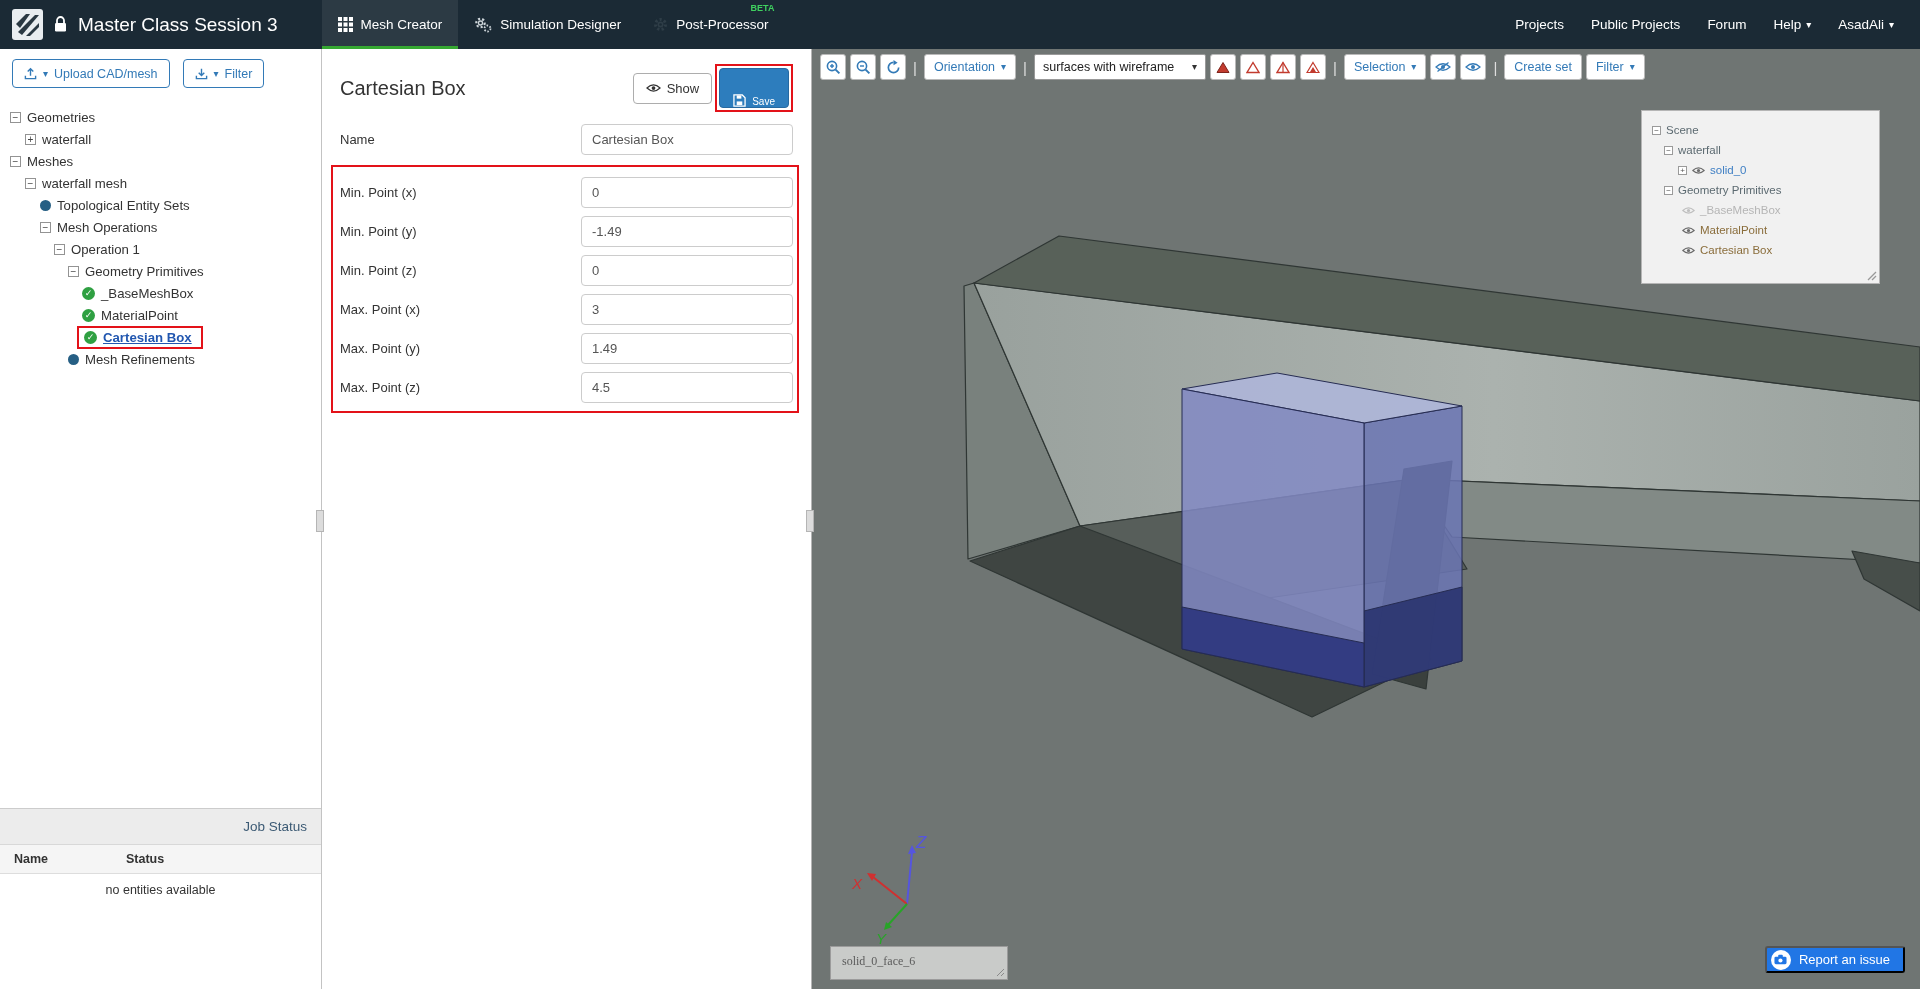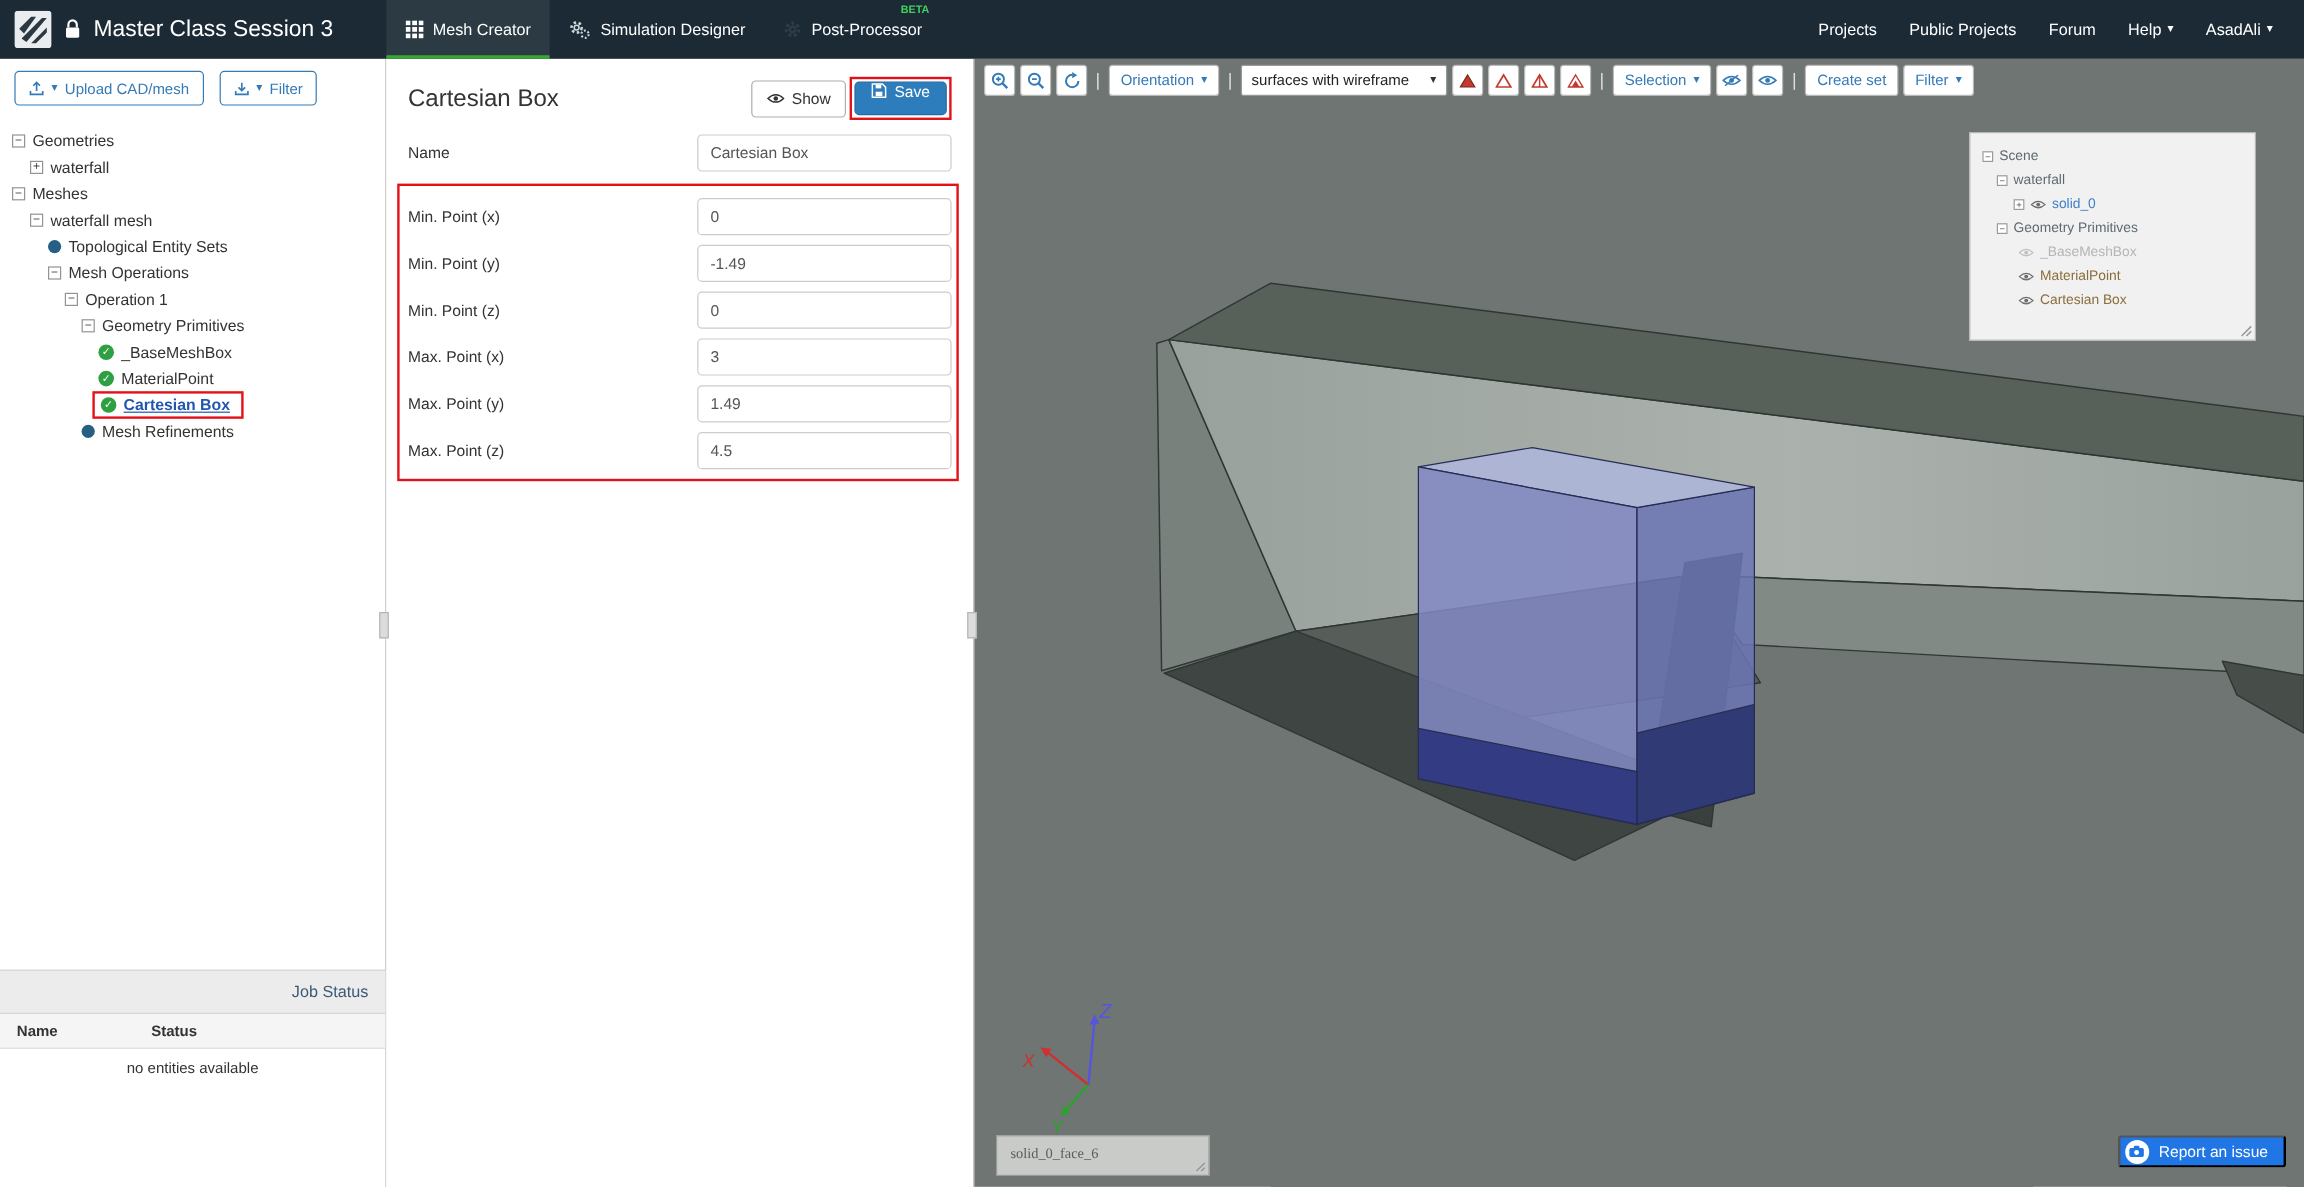--- a/index.html
+++ b/index.html
@@ -53,23 +53,23 @@
 
   
   .panel { position:absolute; left:322px; top:49px; width:490px; height:940px;
            background:#fff; border-right:1px solid #b5b5b5; }
   .panel-head { display:flex; align-items:center; padding:15px 18px 12px; }
   .panel-title { font-size:20px; color:#333; flex:1; }
   .btn-show { display:flex; align-items:center; gap:6px; height:31px; padding:0 12px;
               background:#fff; border:1px solid #adadad; border-radius:4px; font-size:13px;
               color:#333; cursor:pointer; }
   .save-wrap { border:2px solid #e31219; padding:2px; margin-left:3px; }
-  .btn-save { display:flex; align-items:flex-start; gap:6px; height:28px; padding:0 13px;
+  .btn-save { display:flex; align-items:flex-end; gap:6px; height:40px; padding:0 13px;
               background:#2d7dbd; border:1px solid #2669a1; border-radius:4px;
-              font-size:13px; color:#fff; cursor:pointer; }
+              font-size:10px; color:#fff; cursor:pointer; }
   .form { padding:0 18px; }
   .frow { display:flex; align-items:center; margin-bottom:8px; }
   .frow label { flex:1; font-size:13px; color:#333; }
   .finput { width:212px; height:31px; border:1px solid #ccc; border-radius:4px; padding:0 10px;
             font-size:13px; color:#555; background:#fff; font-family:inherit; }
   .red-group { border:2px solid #e31219; margin:10px -6px 0 -9px; padding:10px 4px 3px 7px; }
   .red-group .frow:last-child { margin-bottom:5px; }
 
   .resize-tab { position:absolute; top:510px; width:8px; height:22px; background:#dcdcdc;
                 border:1px solid #b5b5b5; z-index:15; cursor:col-resize; }

